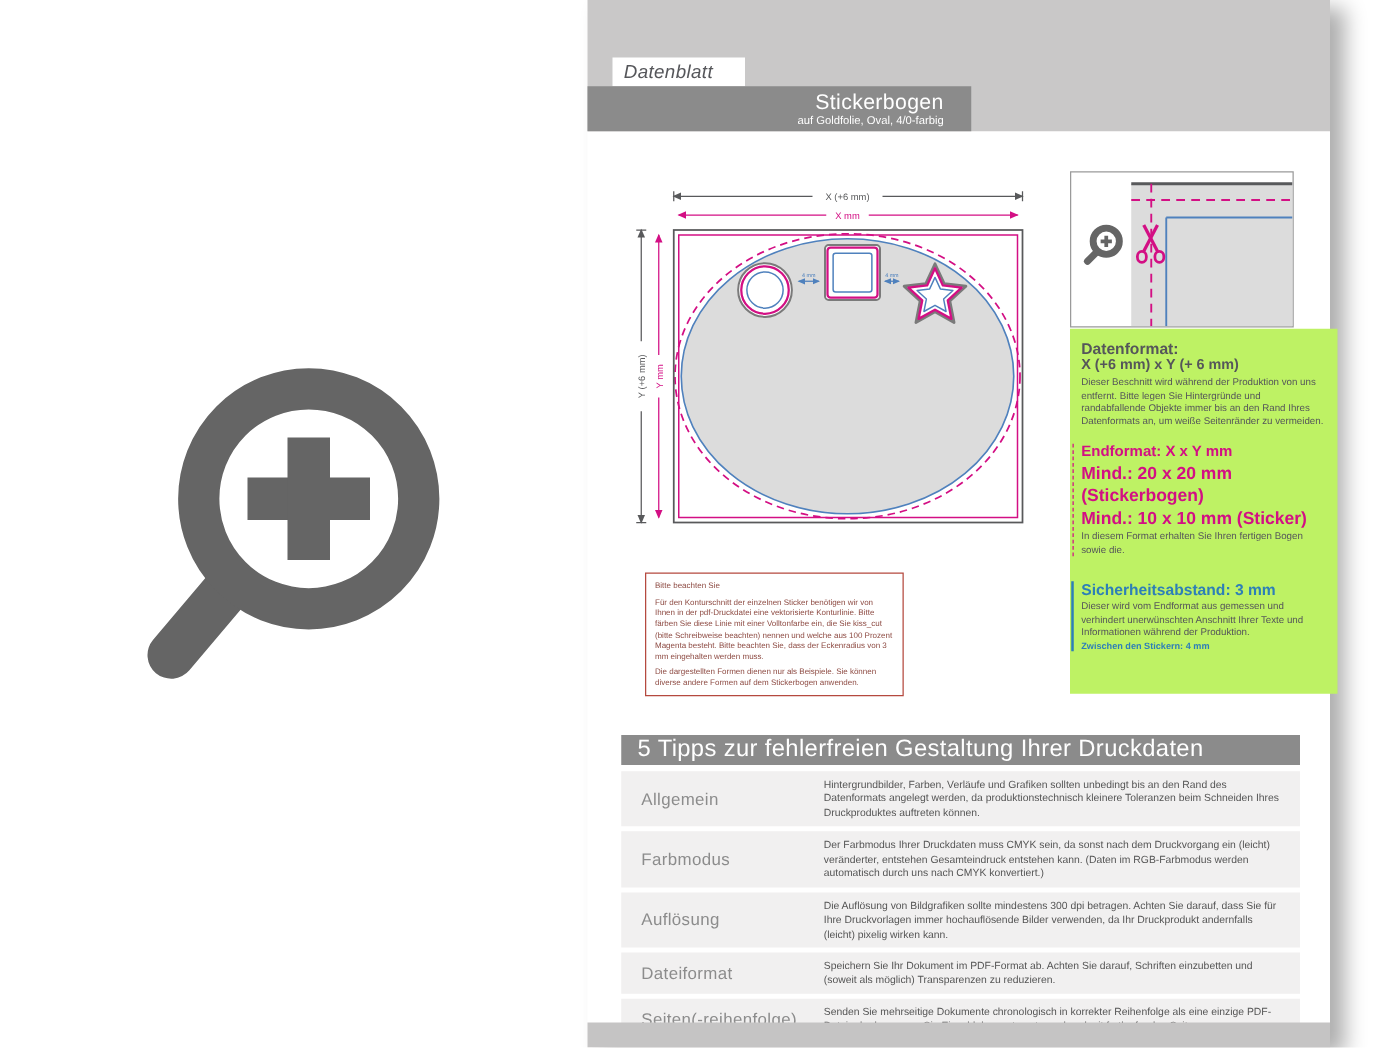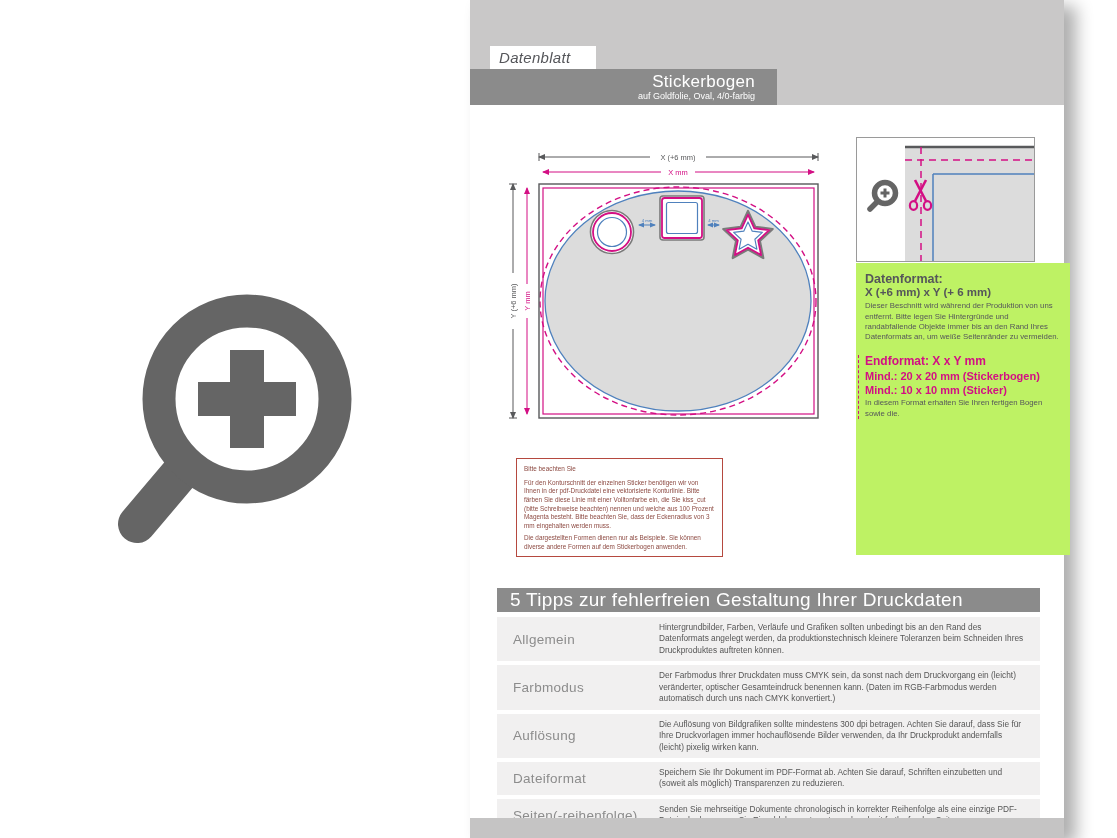--- a/index.html
+++ b/index.html
@@ -32,21 +32,21 @@
   .detail-box { position:absolute; left:386px; top:137px; width:179px; height:125px;
                 background:#fff; border:1px solid #9a9a9a; }
 
   .info-panel { position:absolute; left:386px; top:263px; width:214px; height:292px;
                 background:#bef264; padding:9px 8px 0 9px; color:#55565a; }
   .info-panel .h { font-size:12.5px; font-weight:bold; line-height:1.15; }
   .info-panel .f { font-size:11.5px; font-weight:bold; margin-bottom:3px; }
   .info-panel p { font-size:7.8px; line-height:1.33; margin-bottom:9px; }
   .sec-end { border-left:1px dashed #d30f84; padding-left:6px; margin-left:-7px; margin-top:12px; }
   .sec-end .h { color:#d30f84; font-size:12px; }
-  .sec-end .m { color:#d30f84; font-size:11px; font-weight:bold; line-height:1.3; }
+  .sec-end .m { color:#d30f84; font-size:14px; font-weight:bold; line-height:1.3; }
   .sec-end p { margin-top:1px; margin-bottom:0; }
   .sec-safe { border-left:2px solid #2d7fb8; padding-left:6px; margin-left:-8px; margin-top:20px; }
   .sec-safe .h { color:#2d7fb8; margin-bottom:1px; }
   .sec-safe p { margin-bottom:1px; }
   .sec-safe .n { color:#2d7fb8; font-size:7.3px; font-weight:bold; }
 
   .tips { position:absolute; left:27px; top:588px; width:543px; }
   .tips-header { height:24px; background:#8b8b8b; color:#fff; font-size:19px;
                  line-height:24px; padding-left:13px; letter-spacing:0.3px; margin-bottom:5px; }
   .tip-row { background:#f1f0f0; display:flex; margin-bottom:4px; }
@@ -191,32 +191,37 @@
     <div class="f">X (+6 mm) x Y (+ 6 mm)</div>
     <p>Dieser Beschnitt wird während der Produktion von uns entfernt. Bitte legen Sie Hintergründe und randabfallende Objekte immer bis an den Rand Ihres Datenformats an, um weiße Seitenränder zu vermeiden.</p>
 
     <div class="sec-end">
       <div class="h">Endformat: X x Y mm</div>
       <div class="m">Mind.: 20 x 20 mm (Stickerbogen)</div>
       <div class="m">Mind.: 10 x 10 mm (Sticker)</div>
       <p>In diesem Format erhalten Sie Ihren fertigen Bogen sowie die.</p>
     </div>
 
+    <div class="sec-safe">
+      <div class="h">Sicherheitsabstand: 3 mm</div>
+      <p>Dieser wird vom Endformat aus gemessen und verhindert unerwünschten Anschnitt Ihrer Texte und Informationen während der Produktion.</p>
+      <div class="n">Zwischen den Stickern: 4 mm</div>
+    </div>
   </div>
 
   <div class="tips">
     <div class="tips-header">5 Tipps zur fehlerfreien Gestaltung Ihrer Druckdaten</div>
 
     <div class="tip-row r3">
       <div class="tip-label">Allgemein</div>
       <div class="tip-text">Hintergrundbilder, Farben, Verläufe und Grafiken sollten unbedingt bis an den Rand des Datenformats angelegt werden, da produktionstechnisch kleinere Toleranzen beim Schneiden Ihres Druckproduktes auftreten können.</div>
     </div>
     <div class="tip-row r3">
       <div class="tip-label">Farbmodus</div>
-      <div class="tip-text">Der Farbmodus Ihrer Druckdaten muss CMYK sein, da sonst nach dem Druckvorgang ein (leicht) veränderter, optischer Gesamteindruck benennen kann. (Daten im RGB-Farbmodus werden automatisch durch uns nach CMYK konvertiert.)</div>
+      <div class="tip-text">Der Farbmodus Ihrer Druckdaten muss CMYK sein, da sonst nach dem Druckvorgang ein (leicht) veränderter, entstehen Gesamteindruck entstehen kann. (Daten im RGB-Farbmodus werden automatisch durch uns nach CMYK konvertiert.)</div>
     </div>
     <div class="tip-row r3">
       <div class="tip-label">Auflösung</div>
       <div class="tip-text">Die Auflösung von Bildgrafiken sollte mindestens 300 dpi betragen. Achten Sie darauf, dass Sie für Ihre Druckvorlagen immer hochauflösende Bilder verwenden, da Ihr Druckprodukt andernfalls (leicht) pixelig wirken kann.</div>
     </div>
     <div class="tip-row r2">
       <div class="tip-label">Dateiformat</div>
       <div class="tip-text">Speichern Sie Ihr Dokument im PDF-Format ab. Achten Sie darauf, Schriften einzubetten und (soweit als möglich) Transparenzen zu reduzieren.</div>
     </div>
     <div class="tip-row r2">

